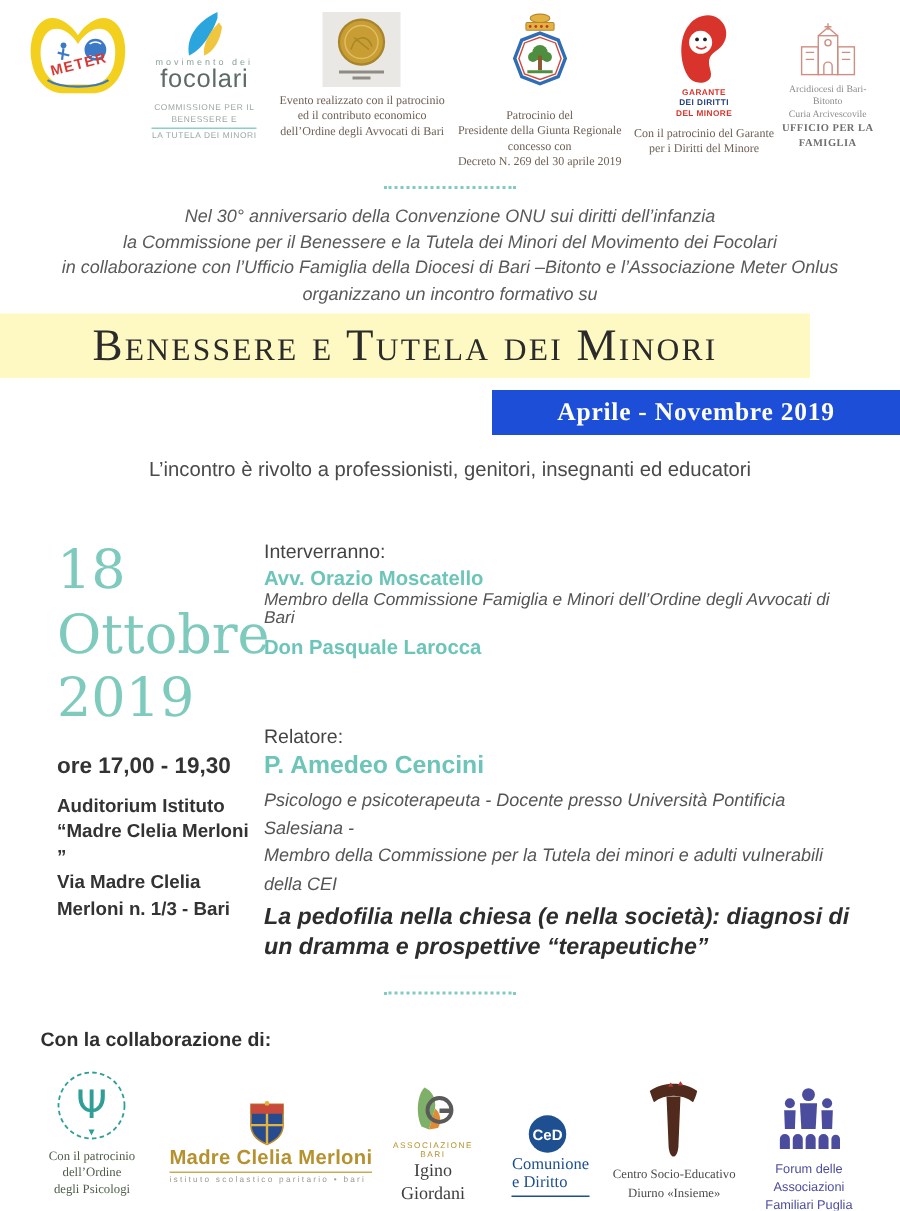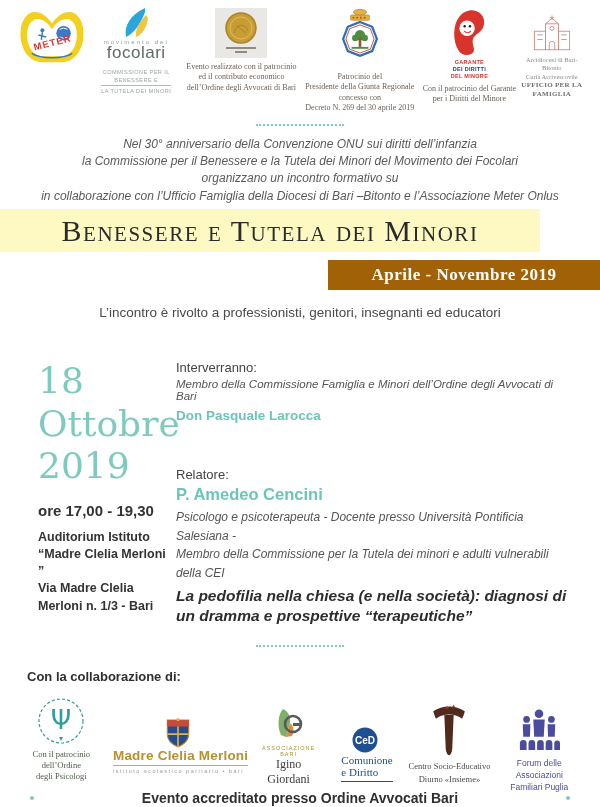--- a/index.html
+++ b/index.html
@@ -26,21 +26,21 @@
   .dotsep{width:88px;margin:0 auto;border-top:2px dotted #82cbc0}
   .ds1{margin-top:10px}
   .ds2{margin-top:18px}
 
   
   .intro{margin-top:10px;text-align:center;font-style:italic;color:#5a5a5a;font-size:12px;line-height:1.45}
 
   
   .title-band{margin-top:4px;width:540px;height:43px;background:#fef9c3;display:flex;align-items:center;justify-content:center}
   .title-band .t{font-family:"Liberation Serif",serif;font-variant:small-caps;font-size:30px;letter-spacing:1.5px;color:#2b2b2b}
-  .period-band{margin-top:8px;margin-left:auto;width:272px;height:30px;background:#a16207;display:flex;align-items:center;justify-content:center}
+  .period-band{margin-top:8px;margin-left:auto;width:272px;height:30px;background:#1d4ed8;display:flex;align-items:center;justify-content:center}
   .period-band .t{font-family:"Liberation Serif",serif;font-weight:bold;font-size:17px;letter-spacing:.5px;color:#fdfdfd}
 
   .audience{margin-top:15px;text-align:center;font-size:13.5px;color:#4a4a4a}
 
   
   .main{display:flex;margin-top:40px;min-height:250px}
   .when{margin-left:38px;width:132px;flex:none}
   .bigdate{font-family:"DejaVu Serif",serif;font-size:36px;line-height:1.18;color:#7ecbbe}
   .time{margin-top:14px;font-weight:bold;font-size:15px;color:#333}
   .venue{margin-top:10px;font-weight:bold;font-size:12.5px;line-height:1.38;color:#333}
@@ -187,22 +187,22 @@
         <b>UFFICIO PER LA FAMIGLIA</b>
       </div>
     </div>
   </header>
 
   <div class="dotsep ds1"></div>
 
   <div class="intro">
     <div>Nel 30° anniversario della Convenzione ONU sui diritti dell’infanzia</div>
     <div>la Commissione per il Benessere e la Tutela dei Minori del Movimento dei Focolari</div>
+    <div>in collaborazione con l’Ufficio Famiglia della Diocesi di Bari –Bitonto e l’Associazione Meter Onlus</div>
     <div>organizzano un incontro formativo su</div>
-    <div>in collaborazione con l’Ufficio Famiglia della Diocesi di Bari –Bitonto e l’Associazione Meter Onlus</div>
   </div>
 
   <div class="title-band">
     <span class="t">Benessere e Tutela dei Minori</span>
   </div>
   <div class="period-band">
     <span class="t">Aprile - Novembre 2019</span>
   </div>
 
   <div class="audience">L’incontro è rivolto a professionisti, genitori, insegnanti ed educatori</div>
@@ -217,20 +217,21 @@
       <div class="venue">
         <span>Auditorium Istituto</span><br>
         <span>“Madre Clelia Merloni ”</span><br>
         <span>Via Madre Clelia</span><br>
         <span>Merloni n. 1/3 - Bari</span>
       </div>
     </div>
 
     <div class="body-col">
       <div class="sec-head">Interverranno:</div>
+      <div class="sp-name">Avv. Orazio Moscatello</div>
       <div class="sp-role">Membro della Commissione Famiglia e Minori dell’Ordine degli Avvocati di Bari</div>
       <div class="sp-name">Don Pasquale Larocca</div>
 
       <div class="rel-block">
         <div class="sec-head">Relatore:</div>
         <div class="rel-name">P. Amedeo Cencini</div>
         <div class="rel-role">
           <span>Psicologo e psicoterapeuta - Docente presso Università Pontificia Salesiana -</span><br>
           <span>Membro della Commissione per la Tutela dei minori e adulti vulnerabili della CEI</span>
         </div>

